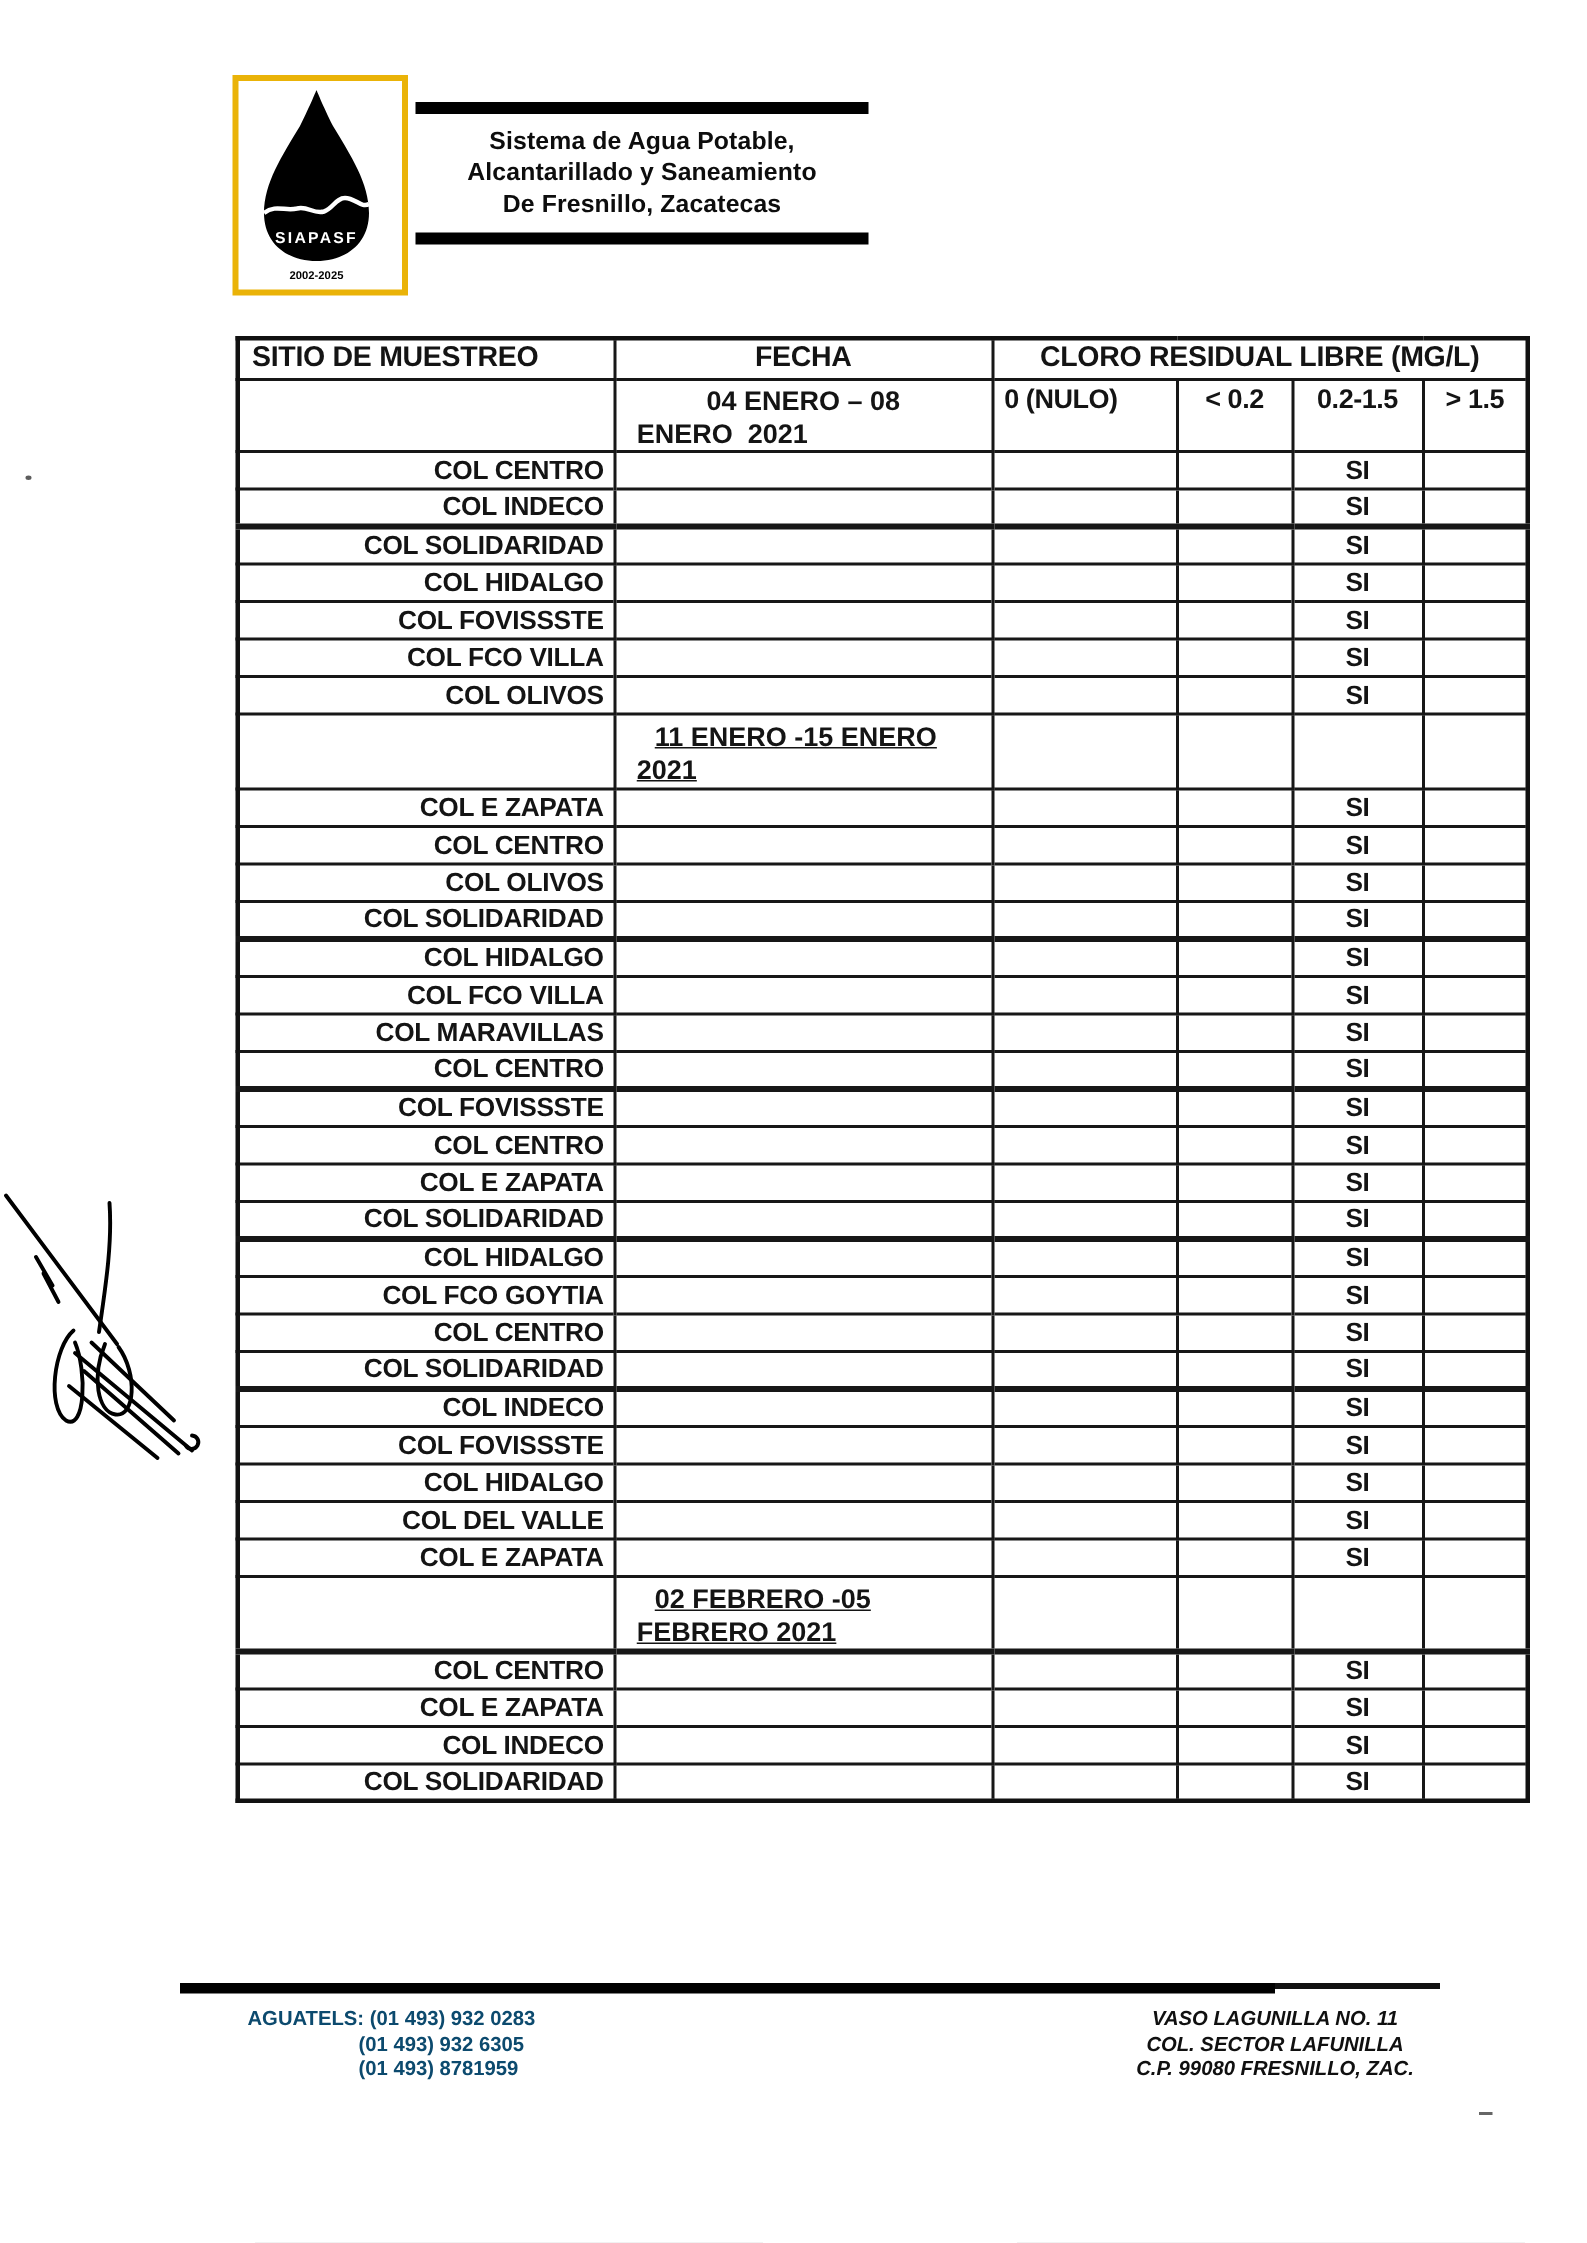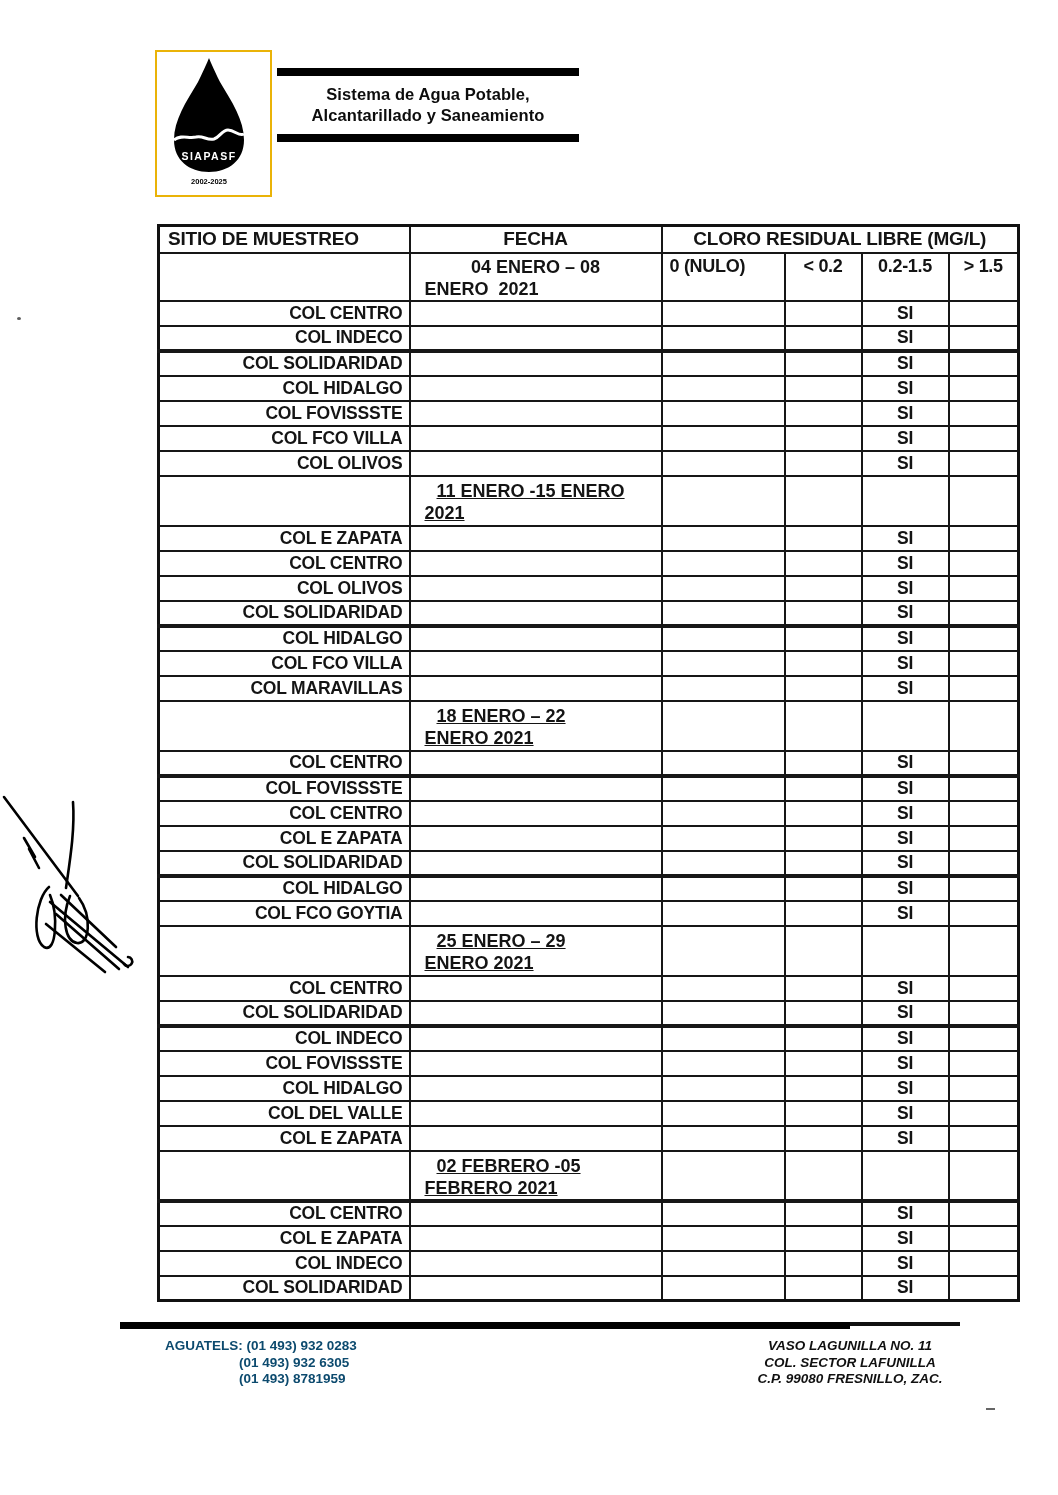--- a/index.html
+++ b/index.html
@@ -6,21 +6,21 @@
   html,body { background:#e8e8e8; }
   .page {
     position:relative; width:1058px; height:1495px; background:#ffffff;
     font-family:"Liberation Sans", sans-serif; font-weight:700; color:#141414;
     overflow:hidden; margin:0 auto;
   }
 
   
   .logo-box {
     position:absolute; left:155px; top:50px; width:117px; height:147px;
-    border:2px solid #eab308; background:#fff;
+    border:4px solid #eab308; background:#fff;
   }
   .masthead { position:absolute; left:277px; top:68px; width:302px; }
   .mast-bar { height:8px; background:#000; }
   .mast-bar.bottom { margin-top:7px; }
   .mast-title { padding-top:8px; padding-bottom:1px; text-align:center;
     font-size:16.5px; line-height:21px; letter-spacing:0.1px; color:#0d0d0d; }
 
   
   table.doc-table {
     position:absolute; left:157px; top:224px; width:860px;
@@ -77,20 +77,21 @@
       <text x="52" y="108" text-anchor="middle" fill="#fff" font-size="10.5" font-weight="bold" letter-spacing="1.5" font-family="Liberation Sans, sans-serif">SIAPASF</text>
       <text x="52" y="132" text-anchor="middle" fill="#000" font-size="7.5" font-weight="bold" font-family="Liberation Sans, sans-serif">2002-2025</text>
     </svg>
   </div>
 
   <div class="masthead">
     <div class="mast-bar"></div>
     <div class="mast-title">
       <div>Sistema de Agua Potable,</div>
       <div>Alcantarillado y Saneamiento</div>
+      <div>De Fresnillo, Zacatecas</div>
     </div>
     <div class="mast-bar bottom"></div>
   </div>
 
   <div class="artifact-dot"></div>
   <div class="artifact-dash"></div>
 
   <table class="doc-table">
     <colgroup>
       <col class="c1">
@@ -235,31 +236,20 @@
           <td class="val"></td>
         </tr>
         <tr class="data-row">
           <td class="site">COL MARAVILLAS</td>
           <td></td>
           <td class="val"></td>
           <td class="val"></td>
           <td class="val">SI</td>
           <td class="val"></td>
         </tr>
-        <tr class="date-row">
-          <td></td>
-          <td>
-            <div class="dl1">18 ENERO – 22</div>
-            <div class="dl2">ENERO 2021</div>
-          </td>
-          <td></td>
-          <td></td>
-          <td></td>
-          <td></td>
-        </tr>
         <tr class="data-row thick">
           <td class="site">COL CENTRO</td>
           <td></td>
           <td class="val"></td>
           <td class="val"></td>
           <td class="val">SI</td>
           <td class="val"></td>
         </tr>
         <tr class="data-row">
           <td class="site">COL FOVISSSTE</td>
@@ -301,31 +291,20 @@
           <td class="val">SI</td>
           <td class="val"></td>
         </tr>
         <tr class="data-row dashed">
           <td class="site">COL FCO GOYTIA</td>
           <td></td>
           <td class="val"></td>
           <td class="val"></td>
           <td class="val">SI</td>
           <td class="val"></td>
-        </tr>
-        <tr class="date-row">
-          <td></td>
-          <td>
-            <div class="dl1">25 ENERO – 29</div>
-            <div class="dl2">ENERO 2021</div>
-          </td>
-          <td></td>
-          <td></td>
-          <td></td>
-          <td></td>
         </tr>
         <tr class="data-row">
           <td class="site">COL CENTRO</td>
           <td></td>
           <td class="val"></td>
           <td class="val"></td>
           <td class="val">SI</td>
           <td class="val"></td>
         </tr>
         <tr class="data-row thick">

